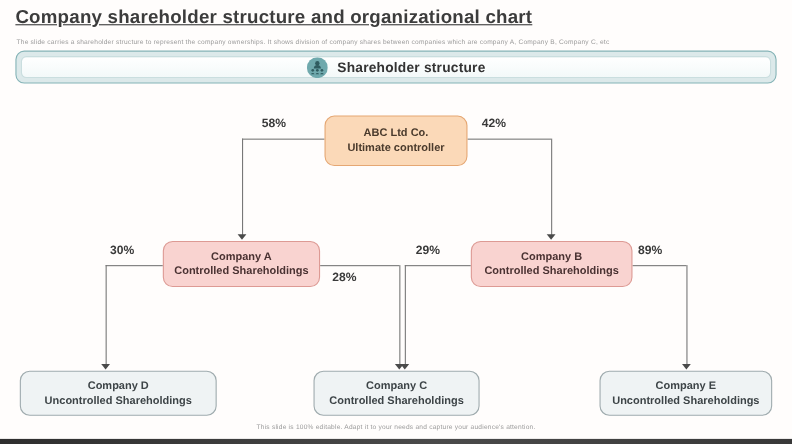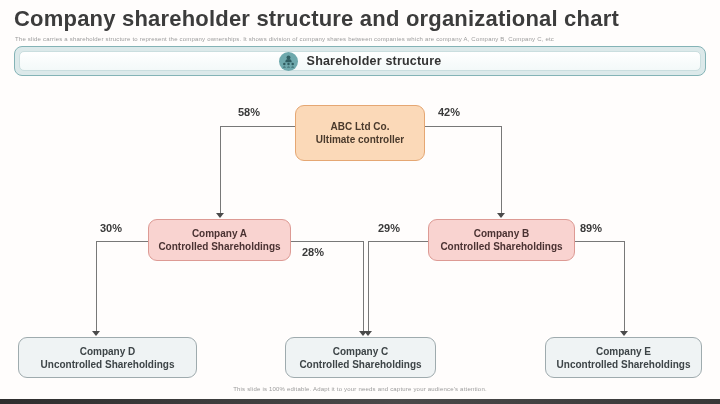--- a/index.html
+++ b/index.html
@@ -1,32 +1,32 @@
 <!DOCTYPE html>
 <html><head>
 <meta charset="utf-8">
 <style>
   * { margin:0; padding:0; box-sizing:border-box; }
   html,body { width:720px; height:404px; }
   body { font-family:"Liberation Sans", sans-serif; background:#ffffff; position:relative; overflow:hidden; }
 
   .slide { position:absolute; left:0; top:0; width:720px; height:404px; background:#fffdfc; }
 
-  .title { position:absolute; left:14px; top:6px; font-size:22px; font-weight:bold; color:#3c3c3c; letter-spacing:0.2px; white-space:nowrap; }
+  .title { position:absolute; left:14px; top:6px; font-size:17px; font-weight:bold; color:#3c3c3c; letter-spacing:0.2px; white-space:nowrap;text-decoration:underline; }
   .subtitle { position:absolute; left:15px; top:36px; font-size:6px; color:#9b9b9b; letter-spacing:0.2px; white-space:nowrap; }
 
   .banner { position:absolute; left:14px; top:46px; width:692px; height:30px; background:#dce9ea; border:1px solid #84b3b6; border-radius:8px; }
   .banner-inner { position:absolute; left:4px; top:4px; right:4px; bottom:4px; background:linear-gradient(#ffffff,#f3f9f9); border:1px solid #cadedf; border-radius:5px; display:flex; align-items:center; justify-content:center; gap:9px; }
   .banner-icon { width:19px; height:19px; display:inline-block; }
   .banner-label { font-size:12.5px; font-weight:bold; color:#333333; letter-spacing:0.2px; }
 
   .node { position:absolute; display:flex; flex-direction:column; align-items:center; justify-content:center; text-align:center; border-radius:9px; line-height:1.3; }
   .node .l1, .node .l2 { font-size:10px; font-weight:bold; white-space:nowrap; }
 
-  .node-root { left:295px; top:105px; width:130px; height:56px; background:#fbd9b8; border:1.5px solid #e5a773; color:#4a3a2c; }
+  .node-root { left:295px; top:105px; width:130px; height:46px; background:#fbd9b8; border:1.5px solid #e5a773; color:#4a3a2c; }
   .node-a { left:148px; top:219px; width:143px; height:42px; background:#f9d3d0; border:1.5px solid #dd9a94; color:#4a3232; }
   .node-b { left:428px; top:219px; width:147px; height:42px; background:#f9d3d0; border:1.5px solid #dd9a94; color:#4a3232; }
   .node-d { left:18px;  top:337px; width:179px; height:41px; background:#eff3f4; border:1.5px solid #9fabae; color:#3d4447; }
   .node-c { left:285px; top:337px; width:151px; height:41px; background:#eff3f4; border:1.5px solid #9fabae; color:#3d4447; }
   .node-e { left:545px; top:337px; width:157px; height:41px; background:#eff3f4; border:1.5px solid #9fabae; color:#3d4447; }
 
   .hline { position:absolute; height:1px; background:#787878; }
   .vline { position:absolute; width:1px; background:#787878; }
   .arrow-down { position:absolute; width:0; height:0; border-left:4px solid transparent; border-right:4px solid transparent; border-top:5px solid #4a4a4a; }
 

